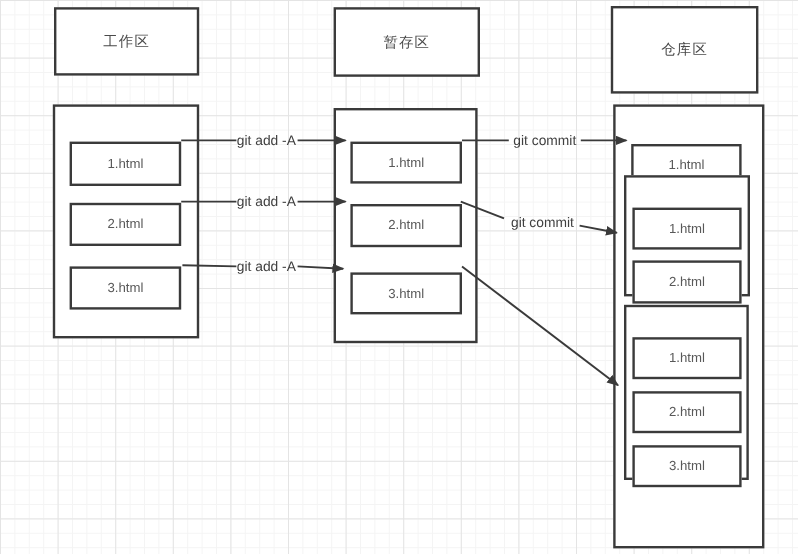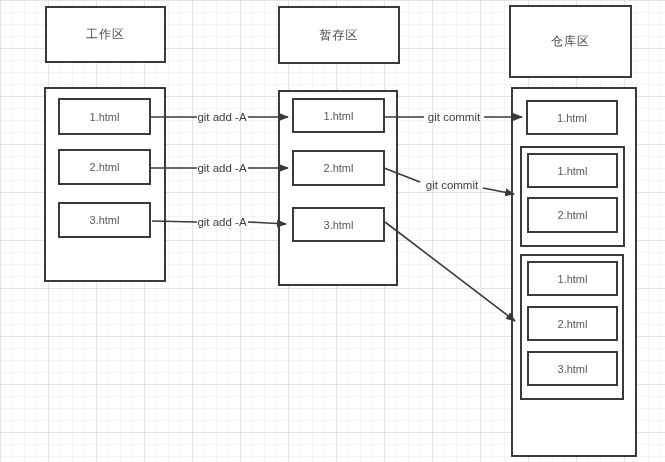--- a/index.html
+++ b/index.html
@@ -25,21 +25,21 @@
     border:2px solid #3a3a3a;
     background:#ffffff;
   }
   .titlebox{
     display:flex;align-items:center;justify-content:center;
     font-size:12px;color:#4a4a4a;letter-spacing:1px;
   }
   .container{background:#ffffff;}
   .filebox{
     display:flex;align-items:center;justify-content:center;
-    font-size:11px;color:#595959;
+    font-size:11px;color:#595959;margin-top:20px;
   }
   .groupbox{background:#ffffff;}
   #arrow-layer{
     position:absolute;left:0;top:0;width:665px;height:462px;
     pointer-events:none;
   }
   #arrow-layer line{stroke:#3a3a3a;stroke-width:1.6;}
   #arrow-layer text{
     font-family:"Liberation Sans","DejaVu Sans",sans-serif;
     font-size:11.5px;fill:#3f3f3f;text-anchor:middle;

